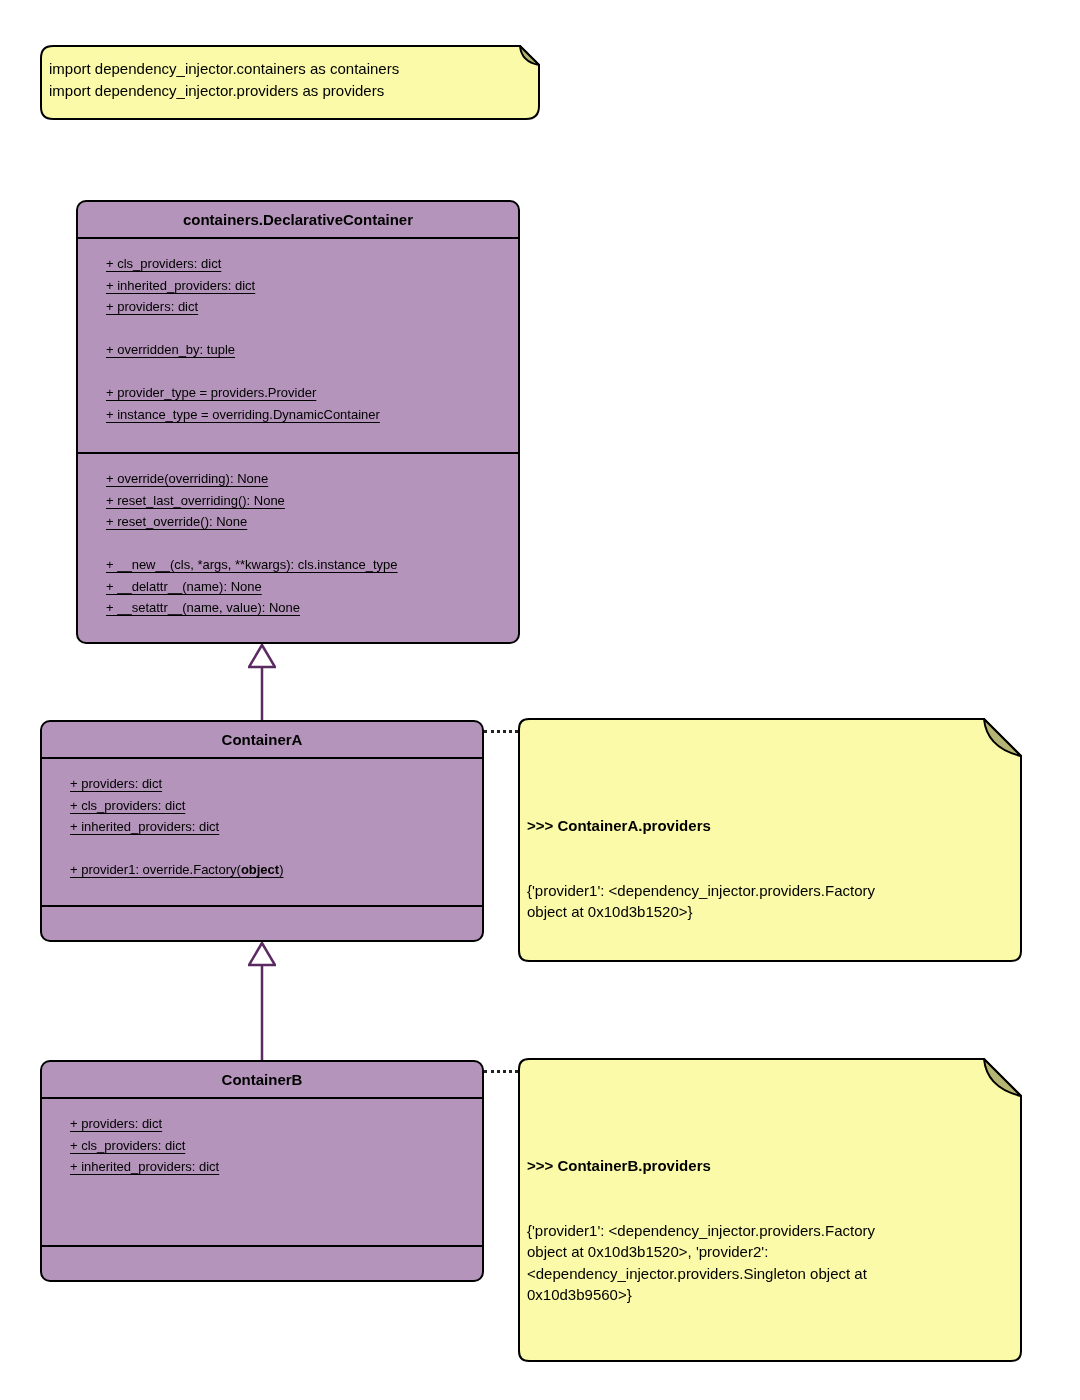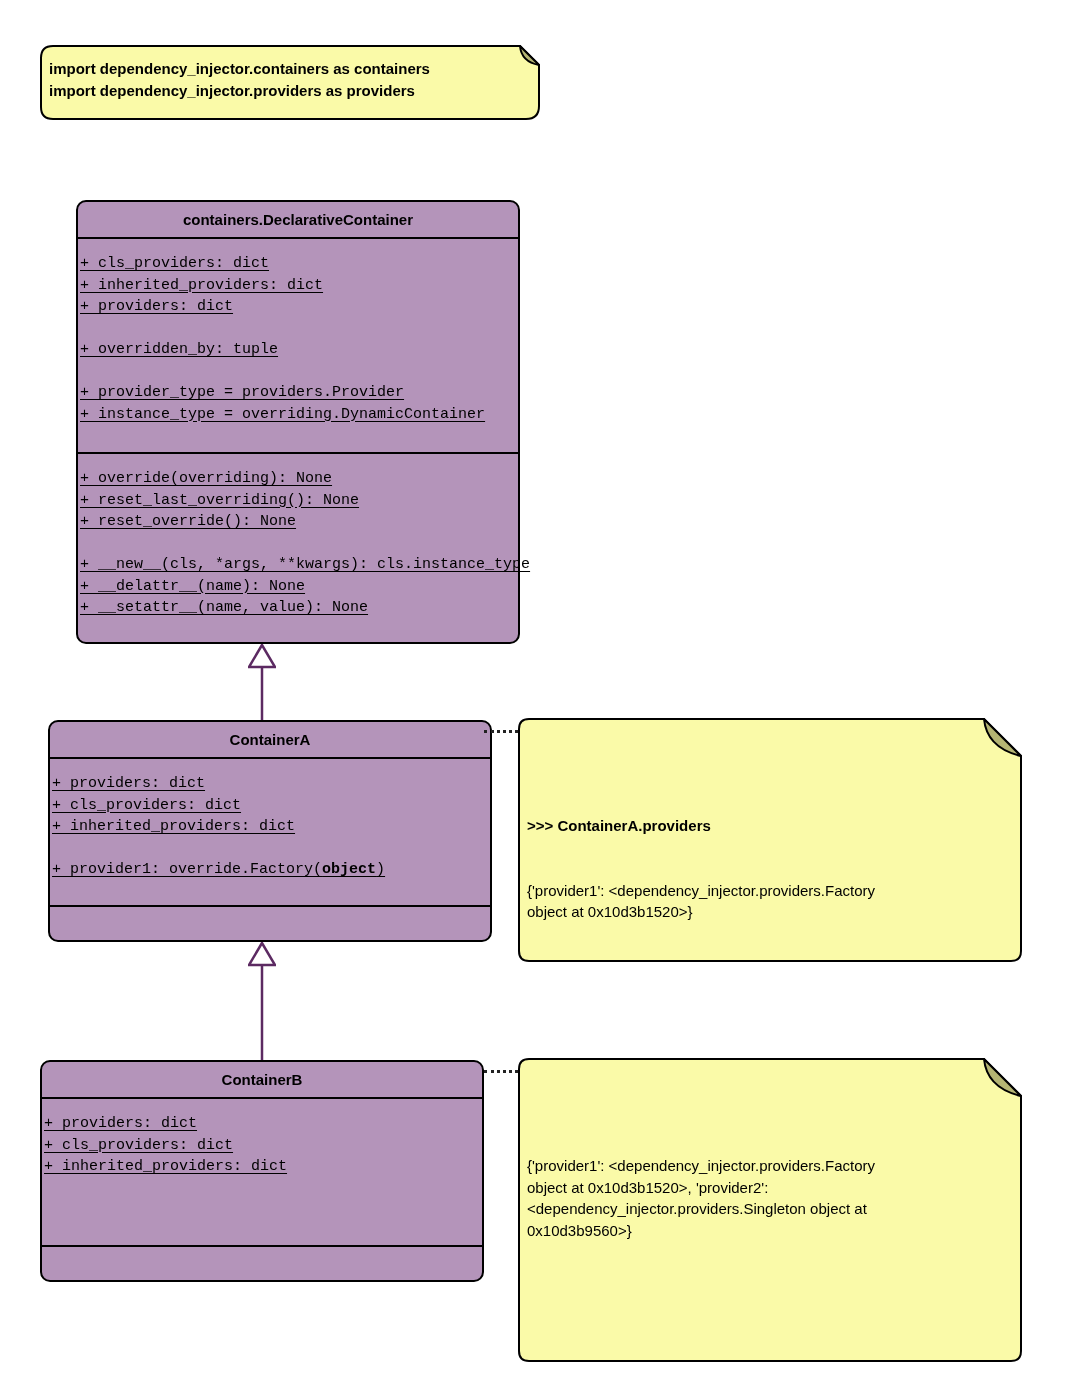--- a/index.html
+++ b/index.html
@@ -18,41 +18,40 @@
   .note svg { position: absolute; left: 0; top: 0; }
   .note-text {
     position: absolute; left: 0; top: 0; right: 0; bottom: 0;
     padding: 11px 12px 2px 9px;
     font-size: 15px; line-height: 21.5px;
     white-space: pre-wrap;
   }
   .note-block { margin: 0 0 21.5px 0; }
   .note-block:last-child { margin-bottom: 0; }
   .note-header { font-weight: bold; }
-  .import-text { font-weight: bold; padding: 13px 12px 10px 9px; }
+  .import-text { font-weight: normal; padding: 13px 12px 10px 9px; }
 
   
   .uml-class {
     position: absolute;
     width: 440px;
     background: #B494BA;
     border: 2px solid #000;
     border-radius: 10px;
     box-sizing: content-box;
   }
   .uml-title {
     height: 35px; line-height: 35px;
     text-align: center; font-weight: bold; font-size: 15px;
     border-bottom: 2px solid #000;
   }
   .uml-section {
-    padding: 14px 2px;
-    font-size: 15px;
+    padding: 14px 28px;
+    font-size: 13px;
     box-sizing: border-box;
-    font-family: Liberation Mono, monospace;
   }
   .uml-methods { border-top: 2px solid #000; }
   .uml-line {
     min-height: 21.5px; line-height: 21.5px;
     text-decoration: underline;
     text-underline-offset: 3px;
     white-space: nowrap;
   }
   .uml-empty-compartment {
     height: 33px;
@@ -102,21 +101,21 @@
       <div class="uml-line">+ __delattr__(name): None</div>
       <div class="uml-line">+ __setattr__(name, value): None</div>
     </div>
   </div>
 
   <svg class="arrow" style="left:248px; top:644px;" width="28" height="76" viewBox="0 0 28 76">
     <line x1="14" y1="23" x2="14" y2="76" stroke="#5C2A62" stroke-width="2.5"></line>
     <polygon points="14,1 1,23 27,23" fill="#ffffff" stroke="#5C2A62" stroke-width="2.5"></polygon>
   </svg>
 
-  <div class="uml-class" style="left:40px; top:720px;margin-left:8px;">
+  <div class="uml-class" style="left:40px; top:720px;">
     <div class="uml-title">ContainerA</div>
     <div class="uml-section" style="height:146px;">
       <div class="uml-line">+ providers: dict</div>
       <div class="uml-line">+ cls_providers: dict</div>
       <div class="uml-line">+ inherited_providers: dict</div>
       <div class="uml-line"></div>
       <div class="uml-line">
         <span>+ provider1: override.Factory(</span><b>object</b><span>)</span>
       </div>
     </div>
@@ -166,20 +165,21 @@
 
   <div class="dots" style="left:484px; top:1070px;"></div>
 
   <div class="note" style="left:518px; top:1058px; width:504px; height:304px;">
     <svg width="504" height="304" viewBox="0 0 504 304">
       <path d="M 11 1 H 466 L 503 38 V 293 Q 503 303 493 303 H 11 Q 1 303 1 293 V 11 Q 1 1 11 1 Z" fill="#FAFAA8" stroke="#000" stroke-width="2"></path>
       <path d="M 466 1 C 468 22 482 33 503 38 L 466 1 Z" fill="#B5B573" stroke="#000" stroke-width="2"></path>
     </svg>
     <div class="note-text">
       <div class="note-block">
+        <div class="note-header">&gt;&gt;&gt; ContainerB.providers</div>
         <div>{'provider1': &lt;dependency_injector.providers.Factory
 object at 0x10d3b1520&gt;, 'provider2':
 &lt;dependency_injector.providers.Singleton object at
 0x10d3b9560&gt;}</div>
       </div>
       
       
     </div>
   </div>
 

